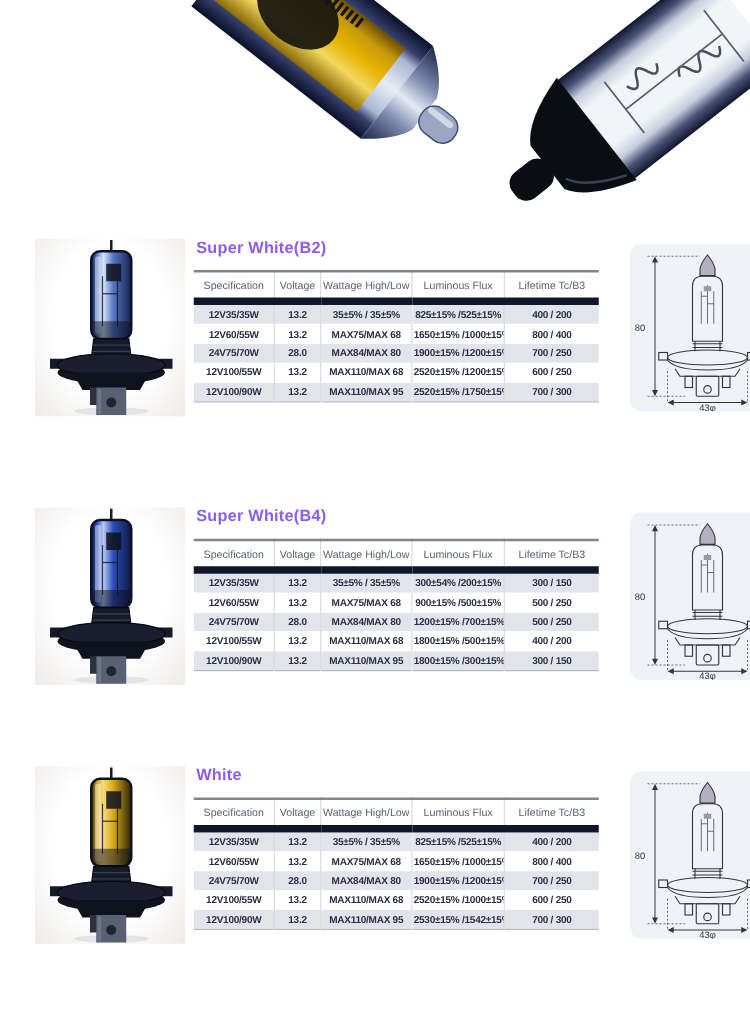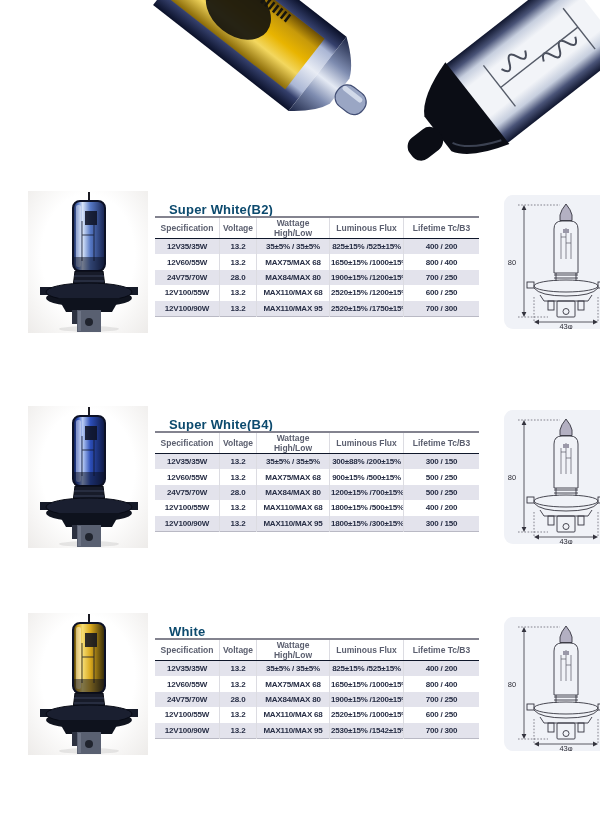--- a/index.html
+++ b/index.html
@@ -3,27 +3,27 @@
 <meta charset="utf-8">
 <style>
   html,body{margin:0;padding:0;background:#fff;}
   .page{position:relative;width:600px;height:821px;background:#ffffff;overflow:hidden;
         font-family:"Liberation Sans",sans-serif;}
   .hero{position:absolute;left:140px;top:0;width:460px;height:190px;}
   .section{position:absolute;left:0;width:600px;height:218px;}
   #section-b2{top:188px;} #section-b4{top:403px;} #section-yellow{top:610px;}
   .photo{position:absolute;left:28px;top:3px;width:120px;height:142px;
          background:radial-gradient(ellipse at 50% 45%, #ffffff 55%, #edebe9 100%);}
-  .title{position:absolute;left:157px;top:2px;margin:12px;font-size:13px;font-weight:bold;
-         color:#0c4a6e;letter-spacing:.2px;}
+  .title{position:absolute;left:157px;top:2px;margin:0;font-size:13px;font-weight:bold;
+         color:#8b5cf6;letter-spacing:.2px;}
   .tablewrap{position:absolute;left:155px;top:28px;}
   table{border-collapse:collapse;width:310px;table-layout:fixed;
         border-top:2px solid #83838f;border-bottom:1px solid #b9b9c4;}
-  th{height:20px;font-size:8.5px;font-weight:bold;color:#5b5f6f;
-     border-bottom:1px solid #0f172a;text-align:center;}
+  th{height:20px;font-size:8.5px;font-weight:normal;color:#5b5f6f;
+     border-bottom:6px solid #0f172a;text-align:center;}
   td{height:15.4px;font-size:8px;font-weight:bold;color:#272e45;text-align:center;
      letter-spacing:-.2px;white-space:nowrap;}
   th,td{border-right:1px solid rgba(130,130,150,.28);padding:0 1px;overflow:hidden;}
   th:last-child,td:last-child{border-right:none;}
   tbody tr:nth-child(odd){background:#e3e3ec;}
   th:nth-child(1),td:nth-child(1){width:62px;}
   th:nth-child(2),td:nth-child(2){width:34px;}
   th:nth-child(3),td:nth-child(3){width:70px;}
   th:nth-child(4),td:nth-child(4){width:71px;}
   th:nth-child(5),td:nth-child(5){width:73px;}
@@ -279,21 +279,21 @@
               <th>Wattage High/Low</th>
               <th>Luminous Flux</th>
               <th>Lifetime Tc/B3</th>
             </tr>
           </thead>
           <tbody>
             <tr>
               <td>12V35/35W</td>
               <td>13.2</td>
               <td>35±5% / 35±5%</td>
-              <td>300±88% /200±15%</td>
+              <td>300±54% /200±15%</td>
               <td>300 / 150</td>
             </tr>
             <tr>
               <td>12V60/55W</td>
               <td>13.2</td>
               <td>MAX75/MAX 68</td>
               <td>900±15% /500±15%</td>
               <td>500 / 250</td>
             </tr>
             <tr>

